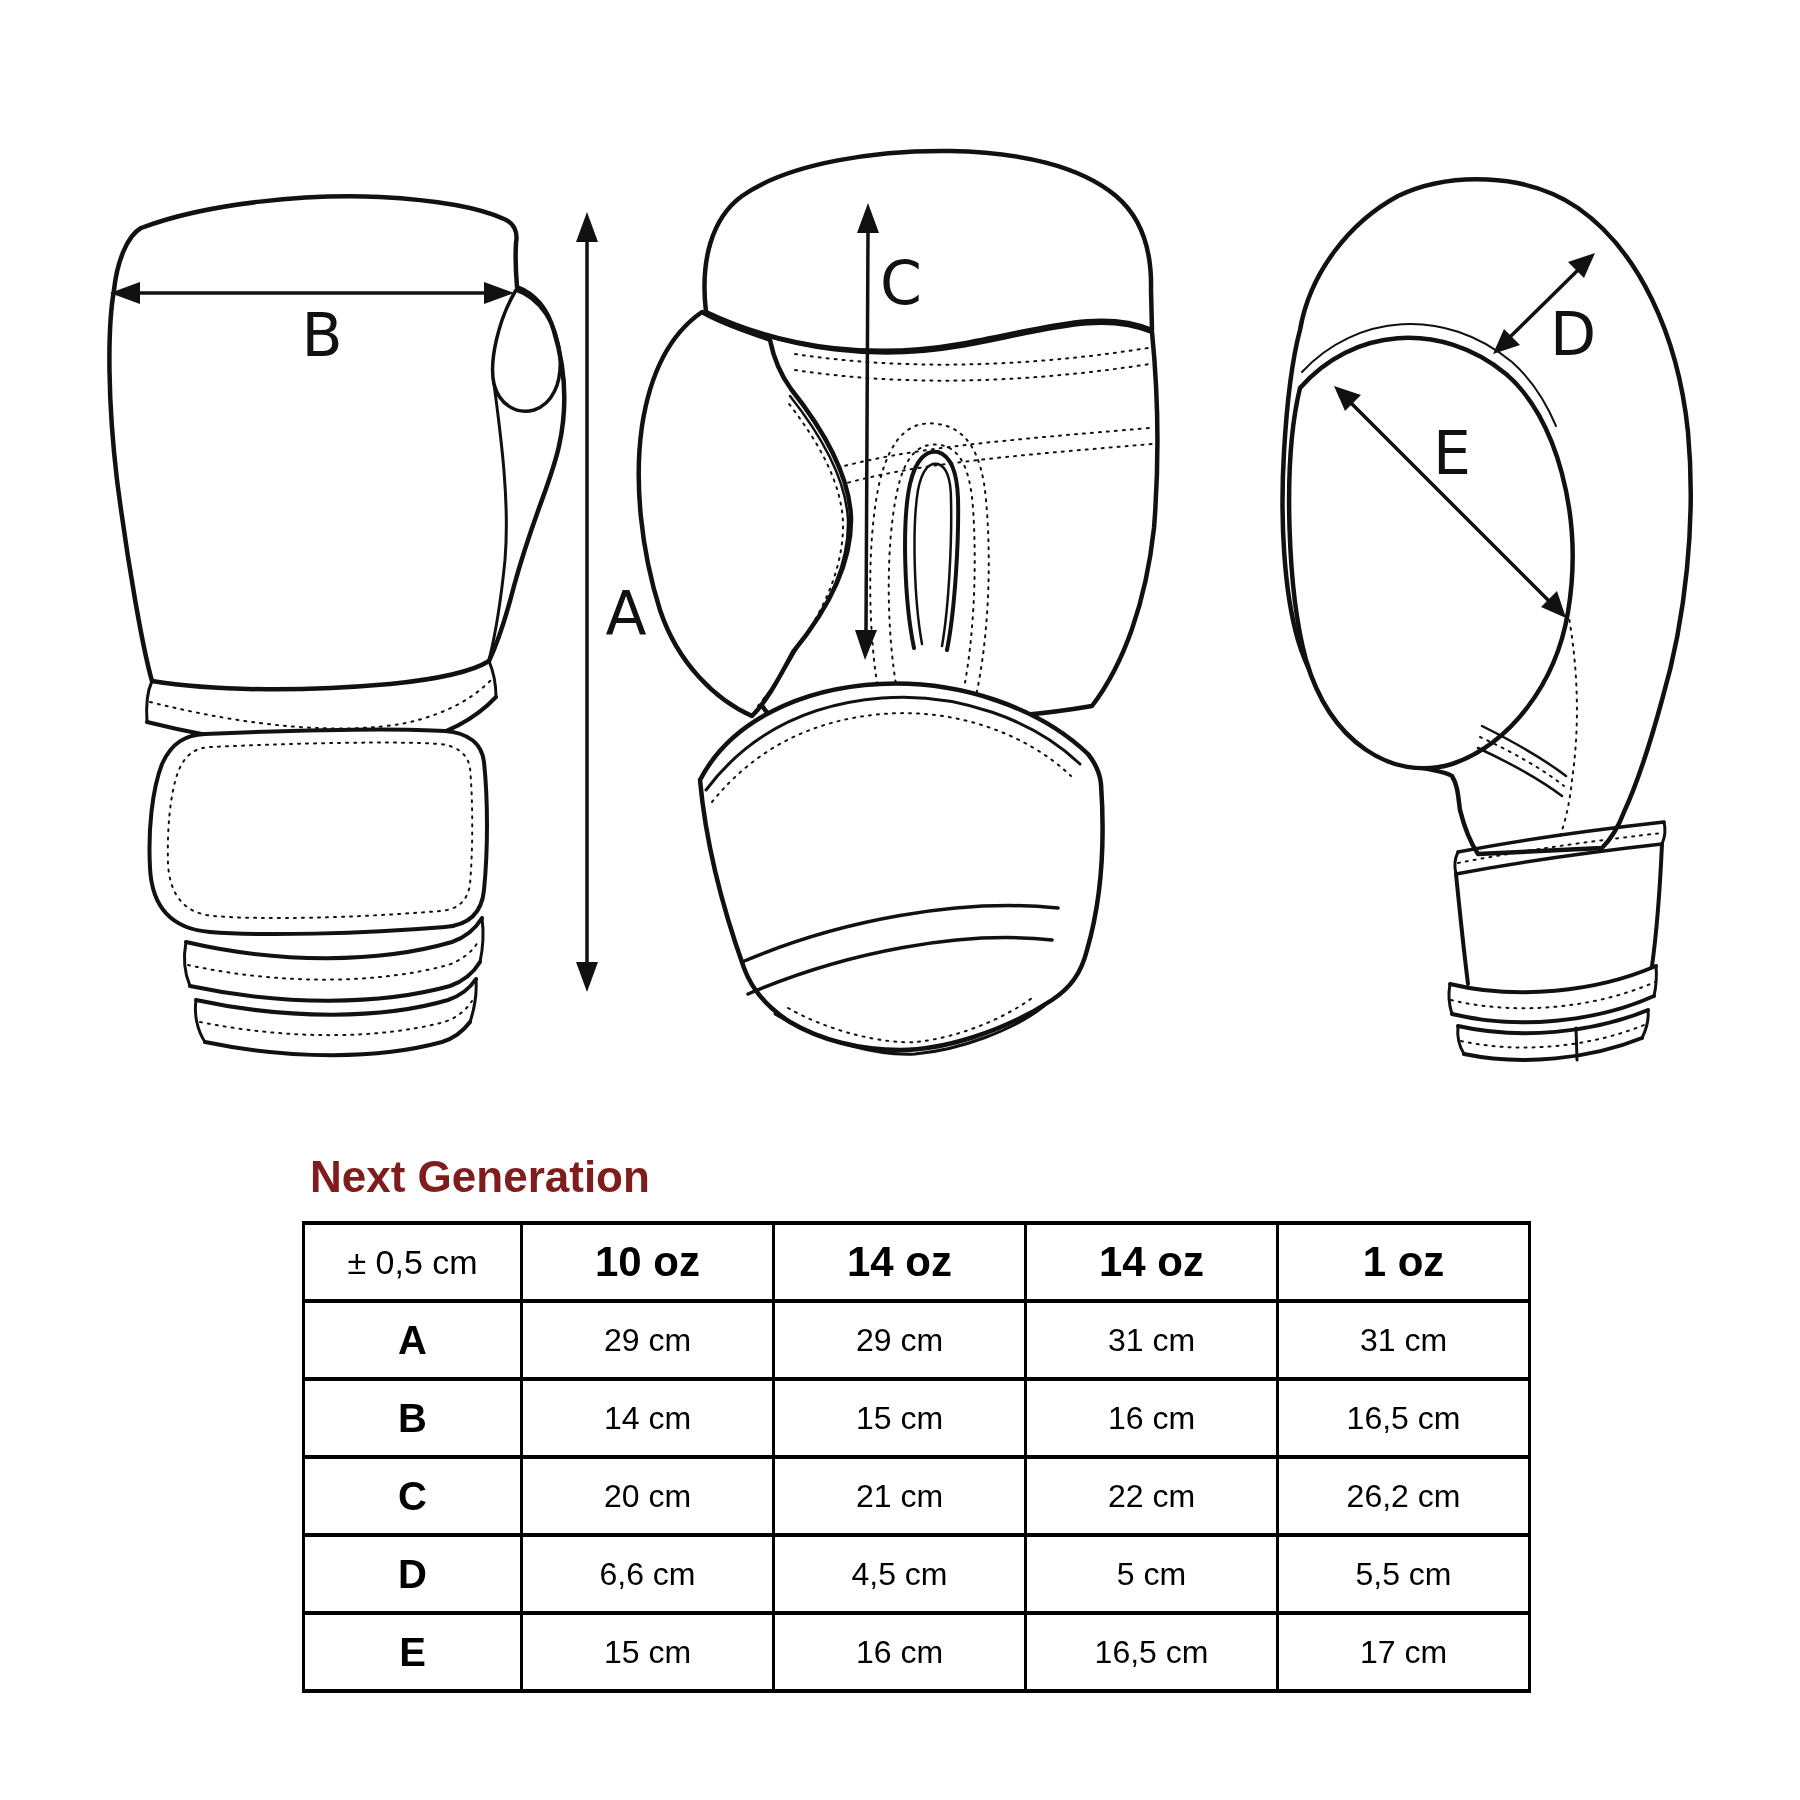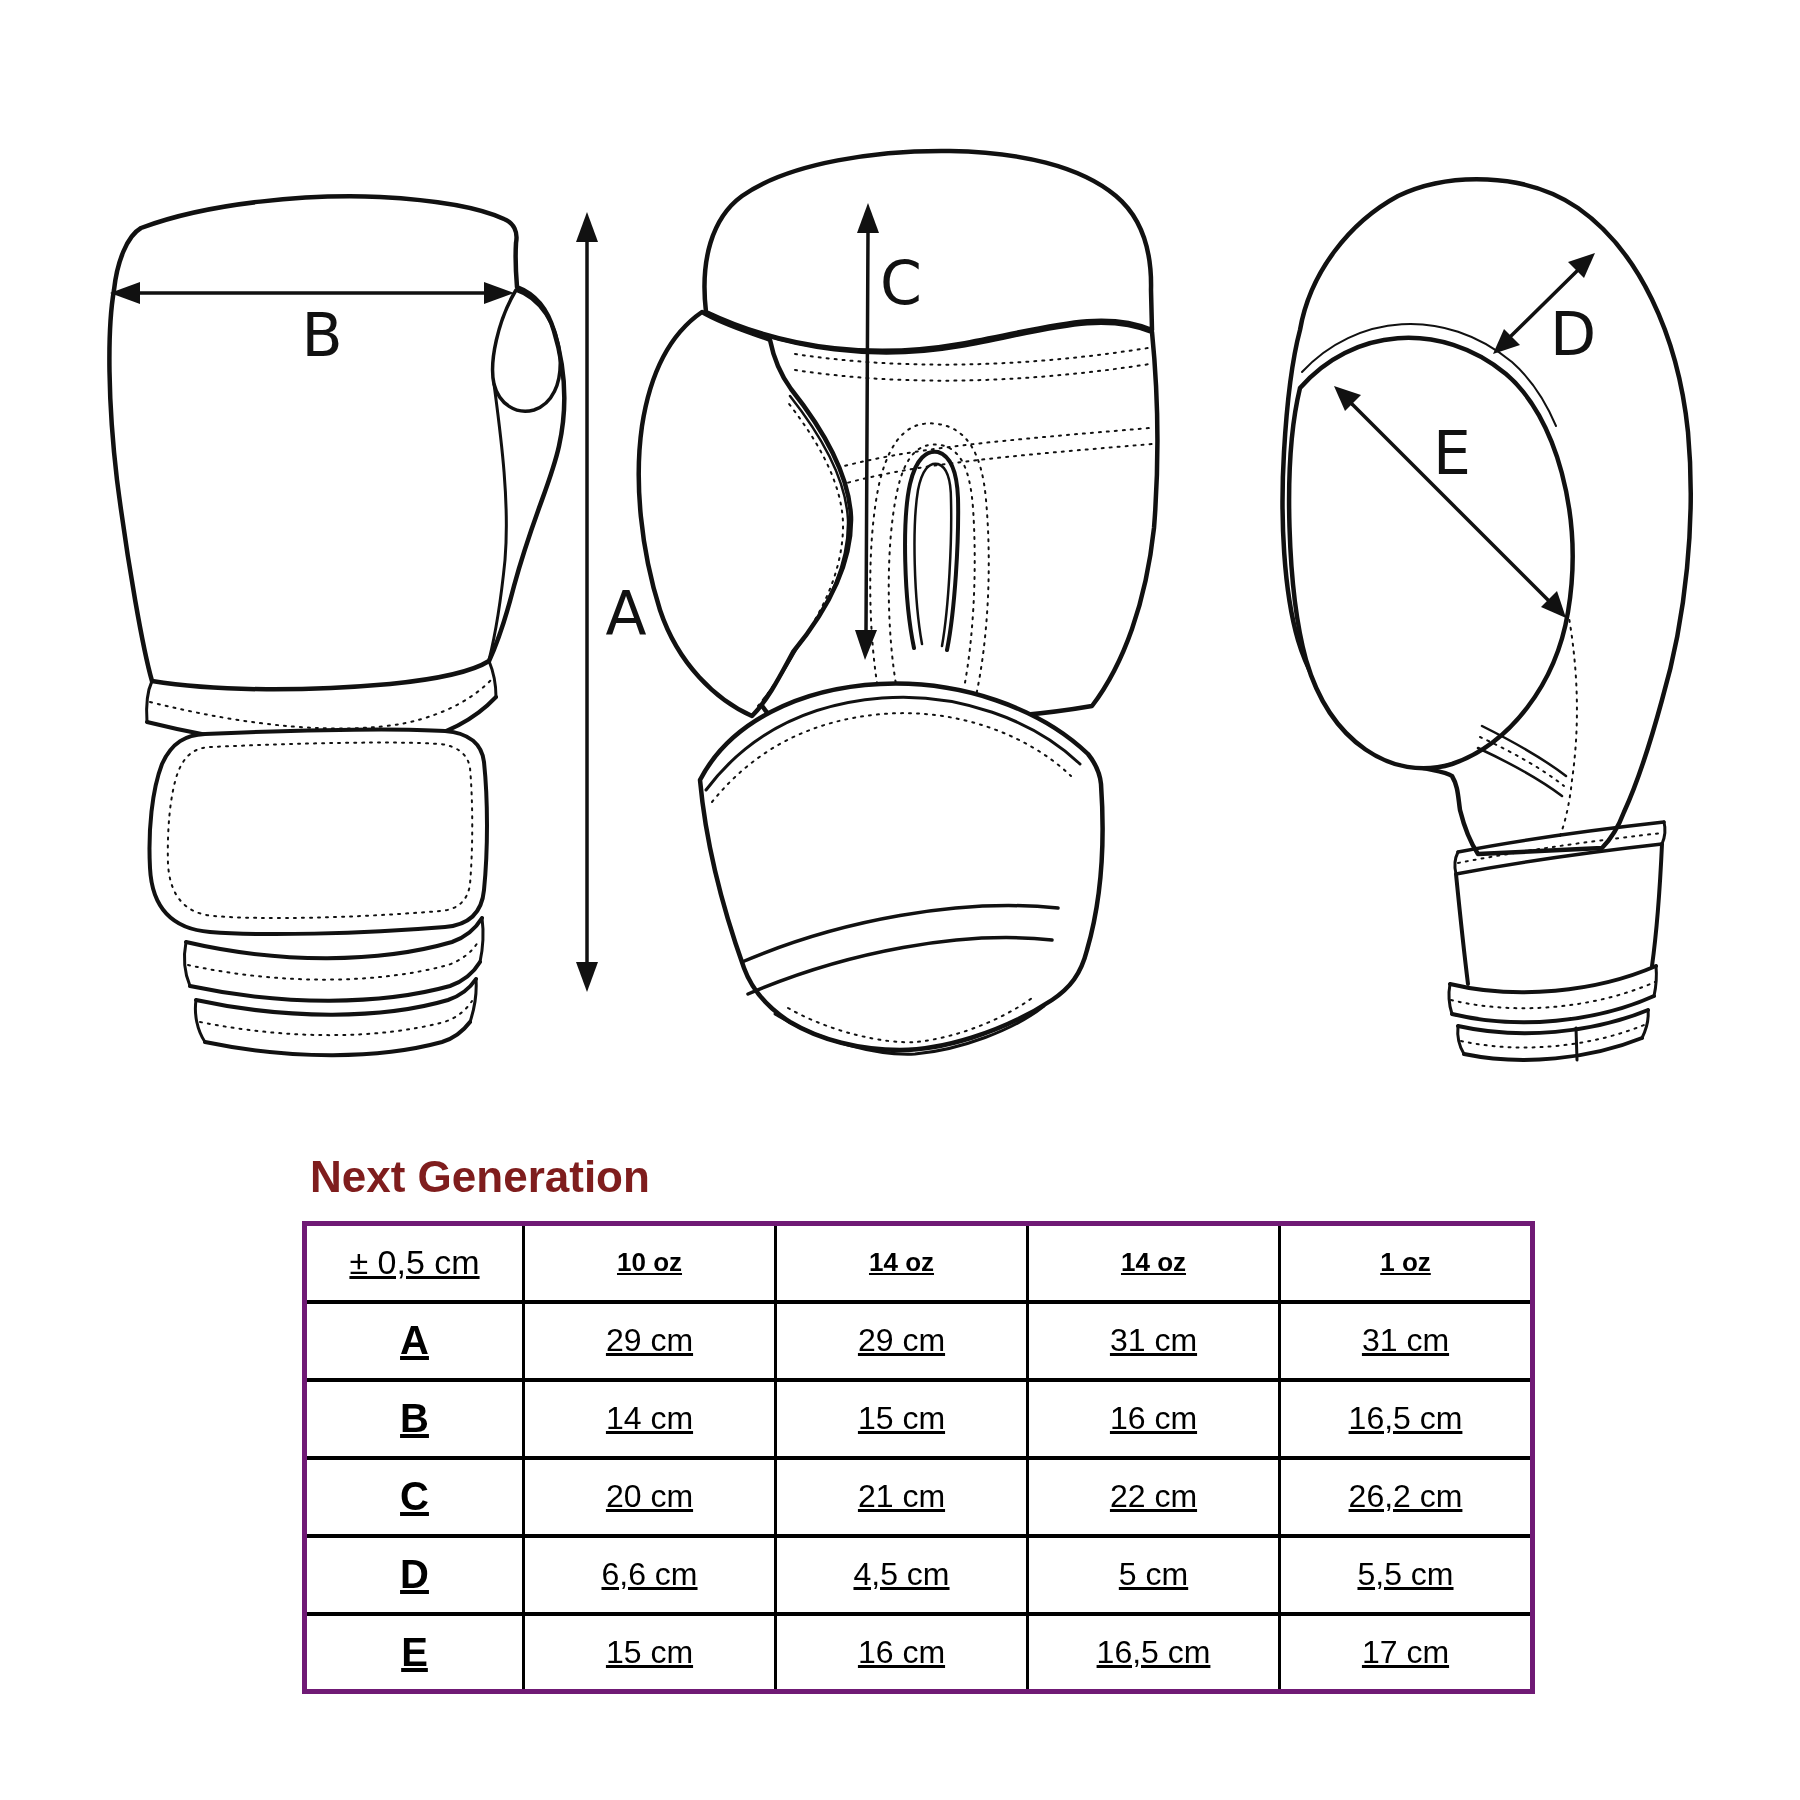--- a/index.html
+++ b/index.html
@@ -14,37 +14,36 @@
   .chart-title{
     position:absolute;
     left:310px;top:1152px;
     font-size:44px;font-weight:bold;color:#7f1d1d;
     letter-spacing:0px;white-space:nowrap;
   }
   table.size-table{
     position:absolute;left:302px;top:1221px;
     border-collapse:collapse;
     table-layout:fixed;
-    border:5px solid #701a75;
+    border:3px solid #701a75;
     background:#fff;
-    text-decoration:underline;
   }
   table.size-table td{
     border:3px solid #000;
     border-top-width:4px;border-bottom-width:4px;
     text-align:center;vertical-align:middle;
     color:#000;
     padding:0;
   }
   td.c-lab{width:215px;}
   td.c-oz{width:249px;}
   tr.r-head{height:78px;}
   tr.r-data{height:78px;}
   .tol{font-size:34px;font-weight:normal;}
-  .ozh{font-size:26px;font-weight:bold;}
+  .ozh{font-size:42px;font-weight:bold;}
   .rowlab{font-size:40px;font-weight:bold;}
   .val{font-size:32px;font-weight:normal;}
   .dimlabel{
     font-family:"DejaVu Sans","Liberation Sans",sans-serif;
     font-size:60px;fill:#111;
   }
 </style>
 </head>
 <body>
 

